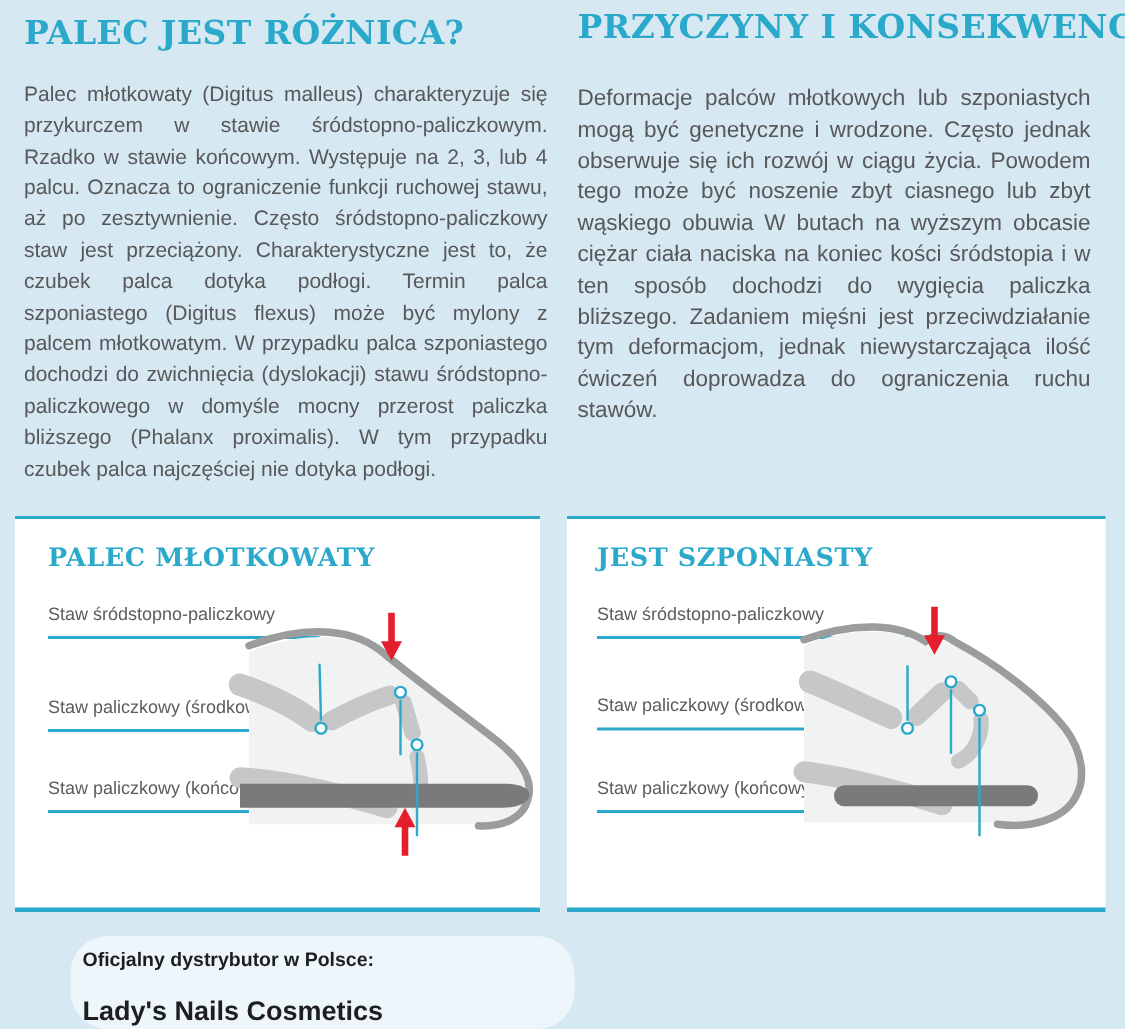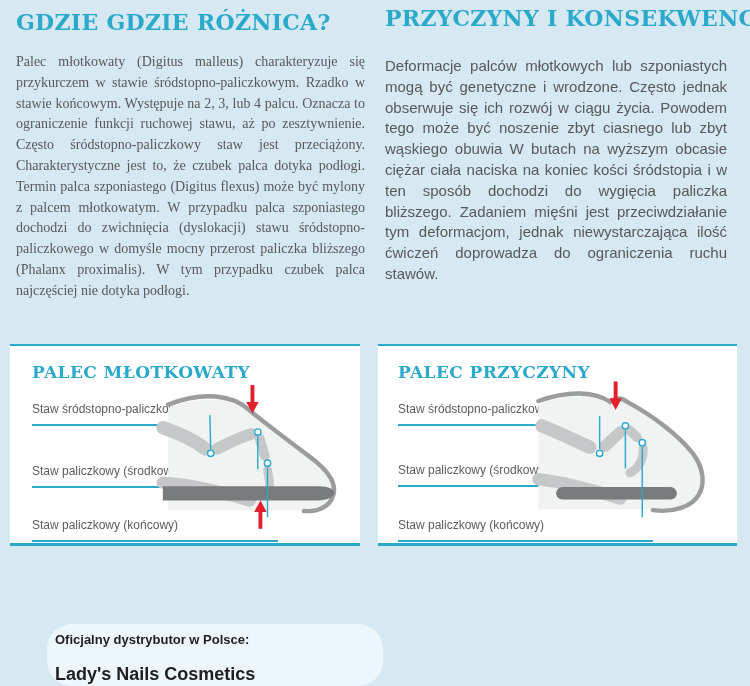--- a/index.html
+++ b/index.html
@@ -17,25 +17,25 @@
   }
   .heading{
     position:absolute;font-family:"DejaVu Serif",serif;font-weight:bold;
     color:var(--accent-teal);font-size:22px;letter-spacing:0.3px;white-space:nowrap;
   }
   #h-left{left:16px;top:9px;}
   #h-right{left:385px;top:5px;}
   .bodytext{
     position:absolute;text-align:justify;color:var(--body-text);
   }
-  #p-left{left:16px;top:52px;width:349px;font-size:14px;line-height:20.8px;font-family:Liberation Serif, serif;}
+  #p-left{left:16px;top:52px;width:349px;font-size:14px;line-height:20.8px;}
   #p-right{left:385px;top:56px;width:342px;font-size:15px;line-height:20.8px;}
 
   .panel{
-    position:absolute;top:344px;height:202px;background:var(--panel-bg);
+    position:absolute;top:344px;height:264px;background:var(--panel-bg);
     border-top:2px solid var(--accent-teal);border-bottom:3px solid var(--accent-teal);padding-left:19px;
   }
   #panel1{left:10px;width:350px;}
   #panel2{left:378px;width:359px;}
   .panel-title{
     position:absolute;left:22px;top:16px;font-family:"DejaVu Serif",serif;
     font-weight:bold;color:var(--accent-teal);font-size:17px;letter-spacing:0.4px;
     white-space:nowrap;
   }
   #panel2 .panel-title{left:20px;}
@@ -66,21 +66,21 @@
     background:var(--footer-bg);color:var(--footer-text);border-radius:25px;
   }
   .footer-col1{position:absolute;left:8px;top:7px;}
   .footer-col2{position:absolute;left:196px;top:7px;}
   .f-small{font-size:13px;font-weight:bold;line-height:17px;white-space:nowrap;}
   .f-company{font-size:18px;font-weight:bold;line-height:21px;white-space:nowrap;margin-top:16px;}
 </style>
 </head>
 <body>
 
-<h1 id="h-left" class="heading">GDZIE GDZIE RÓŻNICA?</h1>
+<h1 id="h-left" class="heading">PALEC JEST RÓŻNICA?</h1>
 <h1 id="h-right" class="heading">PRZYCZYNY I KONSEKWENCJE</h1>
 
 <p id="p-left" class="bodytext">Palec młotkowaty (Digitus malleus) charakteryzuje się przykurczem w stawie śródstopno-paliczkowym. Rzadko w stawie końcowym. Występuje na 2, 3, lub 4 palcu. Oznacza to ograniczenie funkcji ruchowej stawu, aż po zesztywnienie. Często śródstopno-paliczkowy staw jest przeciążony. Charakterystyczne jest to, że czubek palca dotyka podłogi. Termin palca szponiastego (Digitus flexus) może być mylony z palcem młotkowatym. W przypadku palca szponiastego dochodzi do zwichnięcia (dyslokacji) stawu śródstopno-paliczkowego w domyśle mocny przerost paliczka bliższego (Phalanx proximalis). W tym przypadku czubek palca najczęściej nie dotyka podłogi.</p>
 <p id="p-right" class="bodytext">Deformacje palców młotkowych lub szponiastych mogą być genetyczne i wrodzone. Często jednak obserwuje się ich rozwój w ciągu życia. Powodem tego może być noszenie zbyt ciasnego lub zbyt wąskiego obuwia W butach na wyższym obcasie ciężar ciała naciska na koniec kości śródstopia i w ten sposób dochodzi do wygięcia paliczka bliższego. Zadaniem mięśni jest przeciwdziałanie tym deformacjom, jednak niewystarczająca ilość ćwiczeń doprowadza do ograniczenia ruchu stawów.</p>
 
 <div id="panel1" class="panel">
   <div class="panel-title">PALEC MŁOTKOWATY</div>
   <div class="lbl lbl1">Staw śródstopno-paliczkowy</div>
   <div class="lbl lbl2">Staw paliczkowy (środkowy)</div>
   <div class="lbl lbl3">Staw paliczkowy (końcowy)</div>
@@ -111,21 +111,21 @@
       <path d="M244,63 L258,63 L251,76 Z"></path>
     </g>
     <g class="d-arrow">
       <rect x="257.8" y="186" width="4.4" height="20"></rect>
       <path d="M253,187 L267,187 L260,174 Z"></path>
     </g>
   </svg>
 </div>
 
 <div id="panel2" class="panel">
-  <div class="panel-title">PALEC PRZYCZYNY</div>
+  <div class="panel-title">JEST SZPONIASTY</div>
   <div class="lbl lbl1">Staw śródstopno-paliczkowy</div>
   <div class="lbl lbl2">Staw paliczkowy (środkowy)</div>
   <div class="lbl lbl3">Staw paliczkowy (końcowy)</div>
 
   <svg class="diagram" viewBox="0 0 359 222">
     <path class="d-interior" d="M158,66 C192,52 220,55 238,65 C244,61 251,61 257,65 C286,80 314,101 330,121 C342,136 344,153 338,165 C330,180 308,186 288,184 L158,184 Z"></path>
     <g>
       <path class="d-bone" stroke-width="15" d="M162,90 C182,98 202,108 216,114"></path>
       <path class="d-bone" stroke-width="13" d="M233,113 L250,97"></path>
       <path class="d-bone" stroke-width="11" d="M261,95 L269,103"></path>

